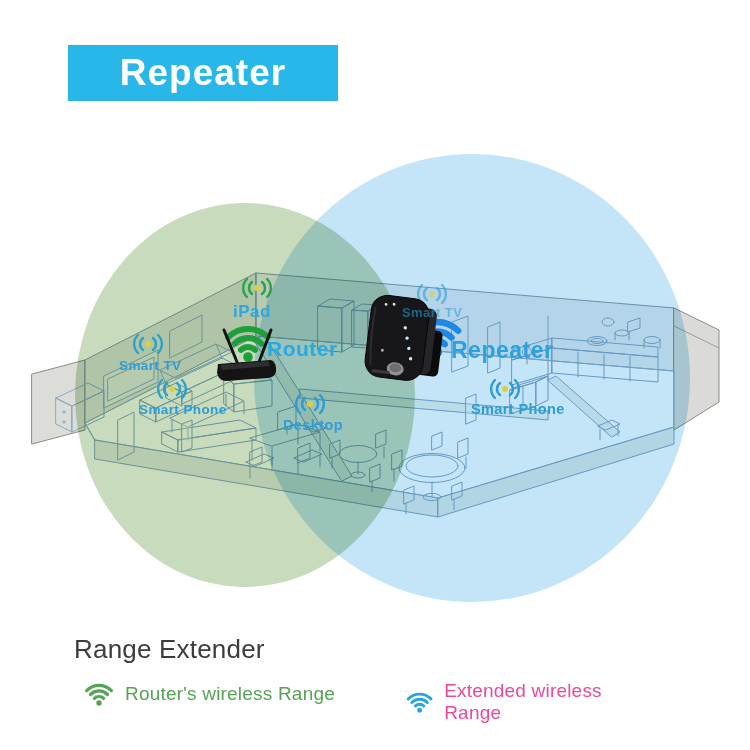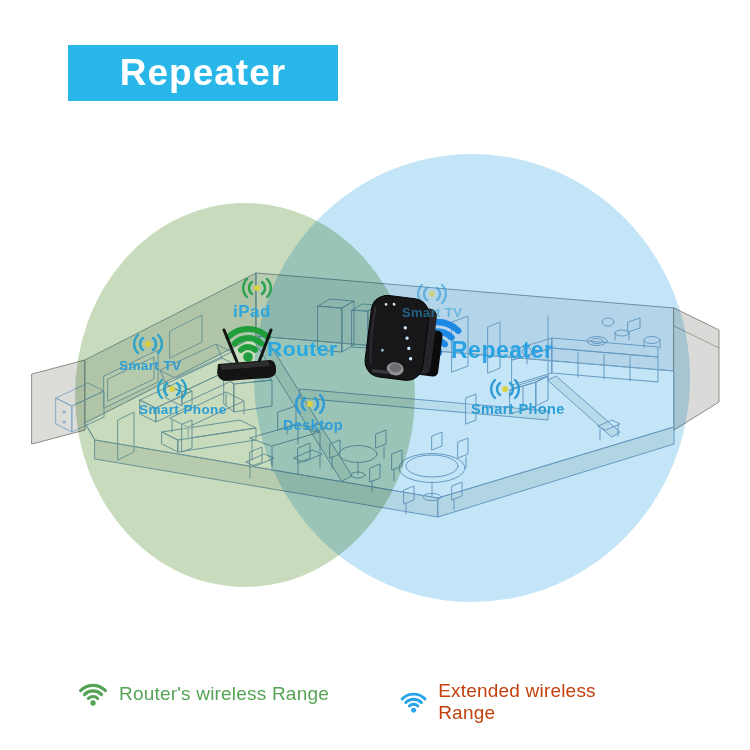--- a/index.html
+++ b/index.html
@@ -2,21 +2,21 @@
 <html><head>
 <meta charset="utf-8">
 <style>
   html,body{margin:0;padding:0;background:#fff;}
   .stage{position:relative;width:750px;height:750px;background:#ffffff;overflow:hidden;
          font-family:"Liberation Sans",sans-serif;padding-left:28px;}
   .banner{position:absolute;left:68px;top:45px;width:270px;height:56px;
           display:flex;align-items:center;justify-content:center;
           color:#ffffff;font-size:37px;font-weight:bold;letter-spacing:1px;}
   .title{position:absolute;left:74px;top:634px;font-size:26px;color:#3c3c3c;letter-spacing:0.2px;}
-  .legend{position:absolute;left:0;top:672px;width:640px;height:50px;text-decoration:underline;}
+  .legend{position:absolute;left:6px;top:672px;width:640px;height:50px;text-decoration:underline;}
   .legend-item{position:absolute;display:flex;align-items:center;gap:9px;}
   .legend-item .lg-label{font-size:19px;letter-spacing:0.2px;}
   .li-green{left:76px;top:8px;}
   .li-blue{left:398px;top:8px;}
   svg text{font-family:"Liberation Sans",sans-serif;font-weight:bold;}
 </style>
 </head>
 <body>
 
 <div class="stage">
@@ -294,20 +294,21 @@
     <text x="233" y="317" font-size="17" fill="#2da7dd" letter-spacing="0.5">iPad</text>
     <text x="267" y="356" font-size="21" fill="#29a9e2" letter-spacing="0.5">Router</text>
     <text x="451" y="358" font-size="23" fill="#2aa2e2" letter-spacing="0.5">Repeater</text>
     <text x="119" y="370" font-size="13.5" fill="#2b9ed6" letter-spacing="0.4">Smart TV</text>
     <text x="139" y="414" font-size="13.5" fill="#2b9ed6" letter-spacing="0.4">Smart Phone</text>
     <text x="283" y="430" font-size="14.5" fill="#2e9fd8" letter-spacing="0.4">Desktop</text>
     <text x="402" y="317" font-size="13" fill="#2b9ed6" opacity="0.55" letter-spacing="0.4">Smart TV</text>
     <text x="471" y="414" font-size="14.5" fill="#2b9ed6" letter-spacing="0.4">Smart Phone</text>
   </svg>
 
+  <div class="title">Range Extender</div>
 
   <div class="legend">
     <div class="legend-item li-green">
       <svg width="34" height="28" viewBox="0 0 34 28">
         <g stroke="#55a455" stroke-width="3.2" fill="none" stroke-linecap="round">
           <path d="M 12.4,18.4 A 6.5 6.5 0 0 1 21.6,18.4"></path>
           <path d="M 8.5,14.5 A 12 12 0 0 1 25.5,14.5"></path>
           <path d="M 4.6,10.6 A 17.5 17.5 0 0 1 29.4,10.6"></path>
           <circle cx="17" cy="23" r="2.7" fill="#55a455" stroke="none"></circle>
         </g>
@@ -316,17 +317,17 @@
     </div>
     <div class="legend-item li-blue">
       <svg width="34" height="28" viewBox="0 0 34 28">
         <g stroke="#29a3e8" stroke-width="3.2" fill="none" stroke-linecap="round">
           <path d="M 12.4,18.4 A 6.5 6.5 0 0 1 21.6,18.4"></path>
           <path d="M 8.5,14.5 A 12 12 0 0 1 25.5,14.5"></path>
           <path d="M 4.6,10.6 A 17.5 17.5 0 0 1 29.4,10.6"></path>
           <circle cx="17" cy="23" r="2.7" fill="#29a3e8" stroke="none"></circle>
         </g>
       </svg>
-      <span class="lg-label" style="color:#c2410c;">Extended wireless Range</span>
+      <span class="lg-label" style="color:#ec4899;">Extended wireless Range</span>
     </div>
   </div>
 
 </div>
 
 </body></html>

